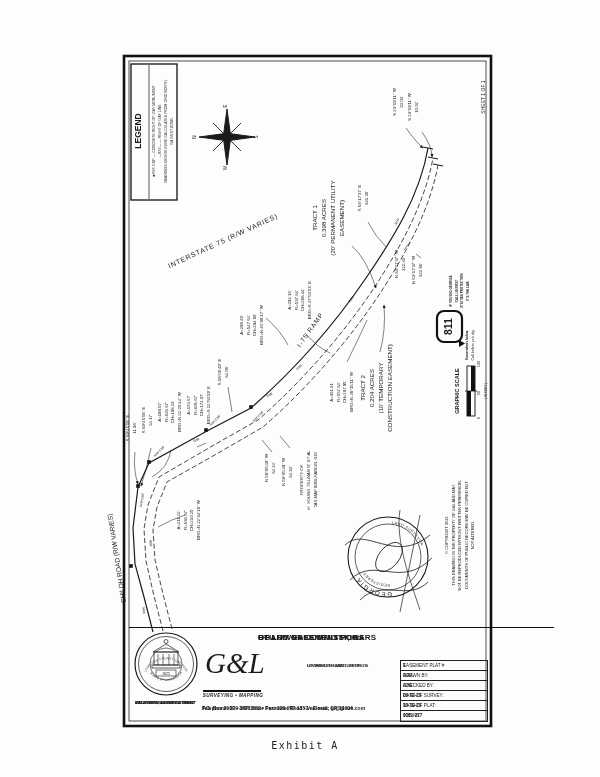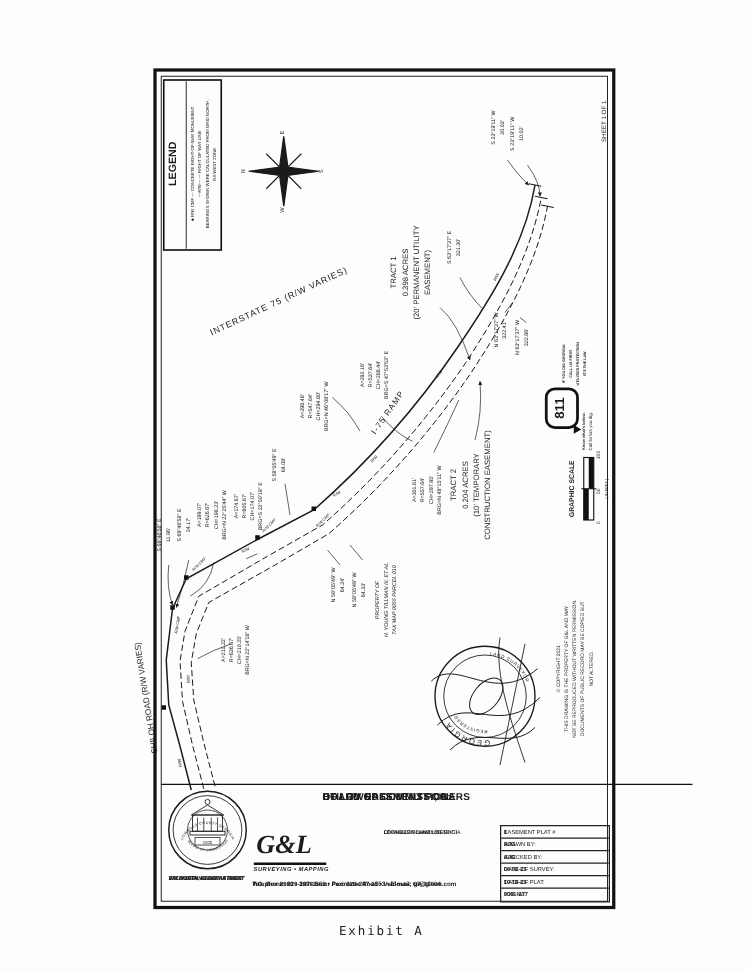--- a/index.html
+++ b/index.html
@@ -3,21 +3,21 @@
 <meta charset="utf-8">
 <style>
   html,body{margin:0;padding:0;background:#ffffff;width:600px;height:777px;position:relative;
     font-family:"Liberation Sans",sans-serif;color:#1b1b1b;}
   #stage{position:absolute;left:0;top:0;width:600px;height:777px;background:#fffdfb;overflow:hidden;}
   svg text{fill:#1b1b1b;font-family:"Liberation Sans",sans-serif;}
   .tb{position:absolute;left:129px;top:627px;width:425px;height:94px;border-top:1.5px solid #111;}
   .tb *{position:absolute;}
   .tb-title{left:129px;top:5px;width:180px;text-align:center;font-size:8px;font-weight:bold;line-height:9.5px;letter-spacing:.2px;}
   .tb-located{left:178px;top:35px;width:70px;text-align:center;font-size:4.2px;line-height:5.6px;}
-  .gl-logo{left:76px;top:34px;font-family:"Liberation Serif",serif;font-style:italic;font-weight:700;font-size:21px;line-height:26px;}
+  .gl-logo{left:76px;top:22px;font-family:"Liberation Serif",serif;font-style:italic;font-weight:400;font-size:29px;line-height:26px;}
   .gl-rule{left:74px;top:62px;width:58px;height:1.5px;background:#111;}
   .gl-sub{left:64px;top:65px;width:80px;text-align:center;font-size:4.6px;font-weight:bold;font-style:italic;letter-spacing:.4px;}
   .addr{left:73px;top:77px;width:176px;text-align:center;font-size:5px;line-height:7.5px;font-weight:600;}
   .dept{left:6px;top:72px;width:84px;text-align:center;font-size:4.3px;line-height:6.6px;font-style:italic;font-weight:600;}
   .ptable{left:271px;top:32px;width:86px;border:1px solid #222;}
   .prow{position:relative;display:flex;justify-content:space-between;height:10px;line-height:10px;
         border-bottom:.8px solid #222;font-size:4.6px;padding:0 2px;box-sizing:border-box;}
   .prow:last-child{border-bottom:none;}
   .prow .v{font-weight:600;}
   .exhibit{position:absolute;left:245px;top:740px;width:120px;text-align:center;

